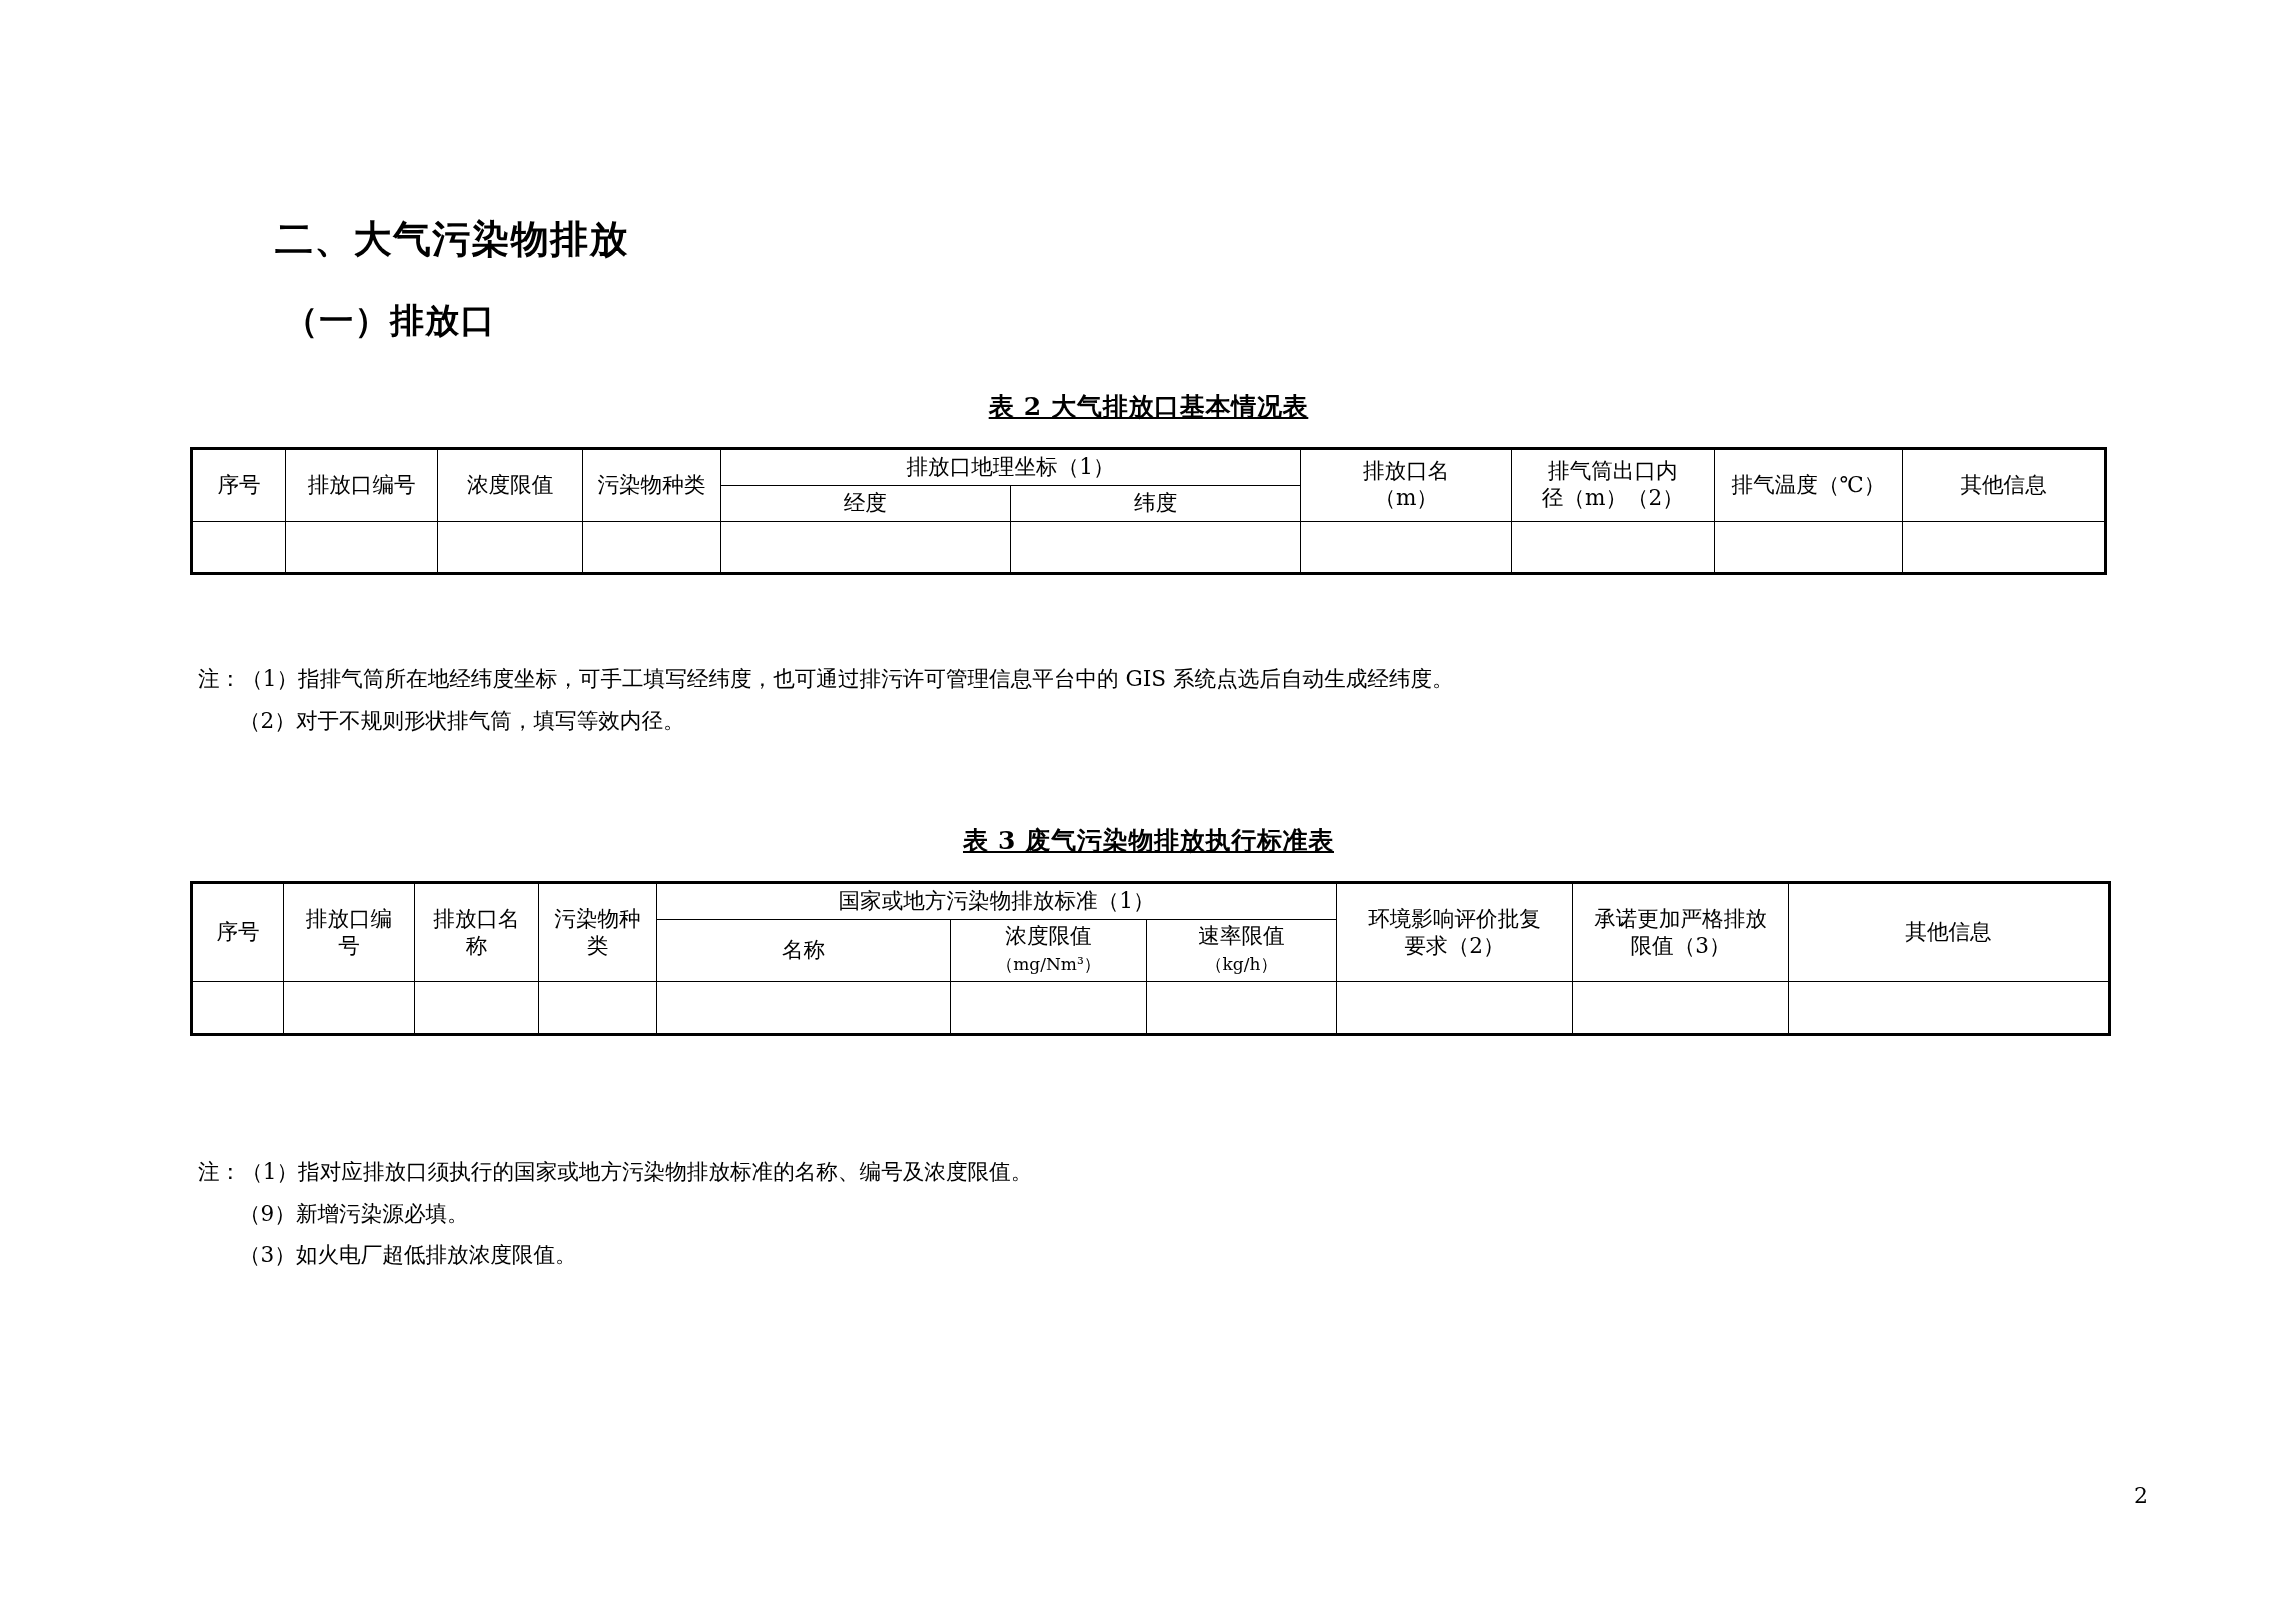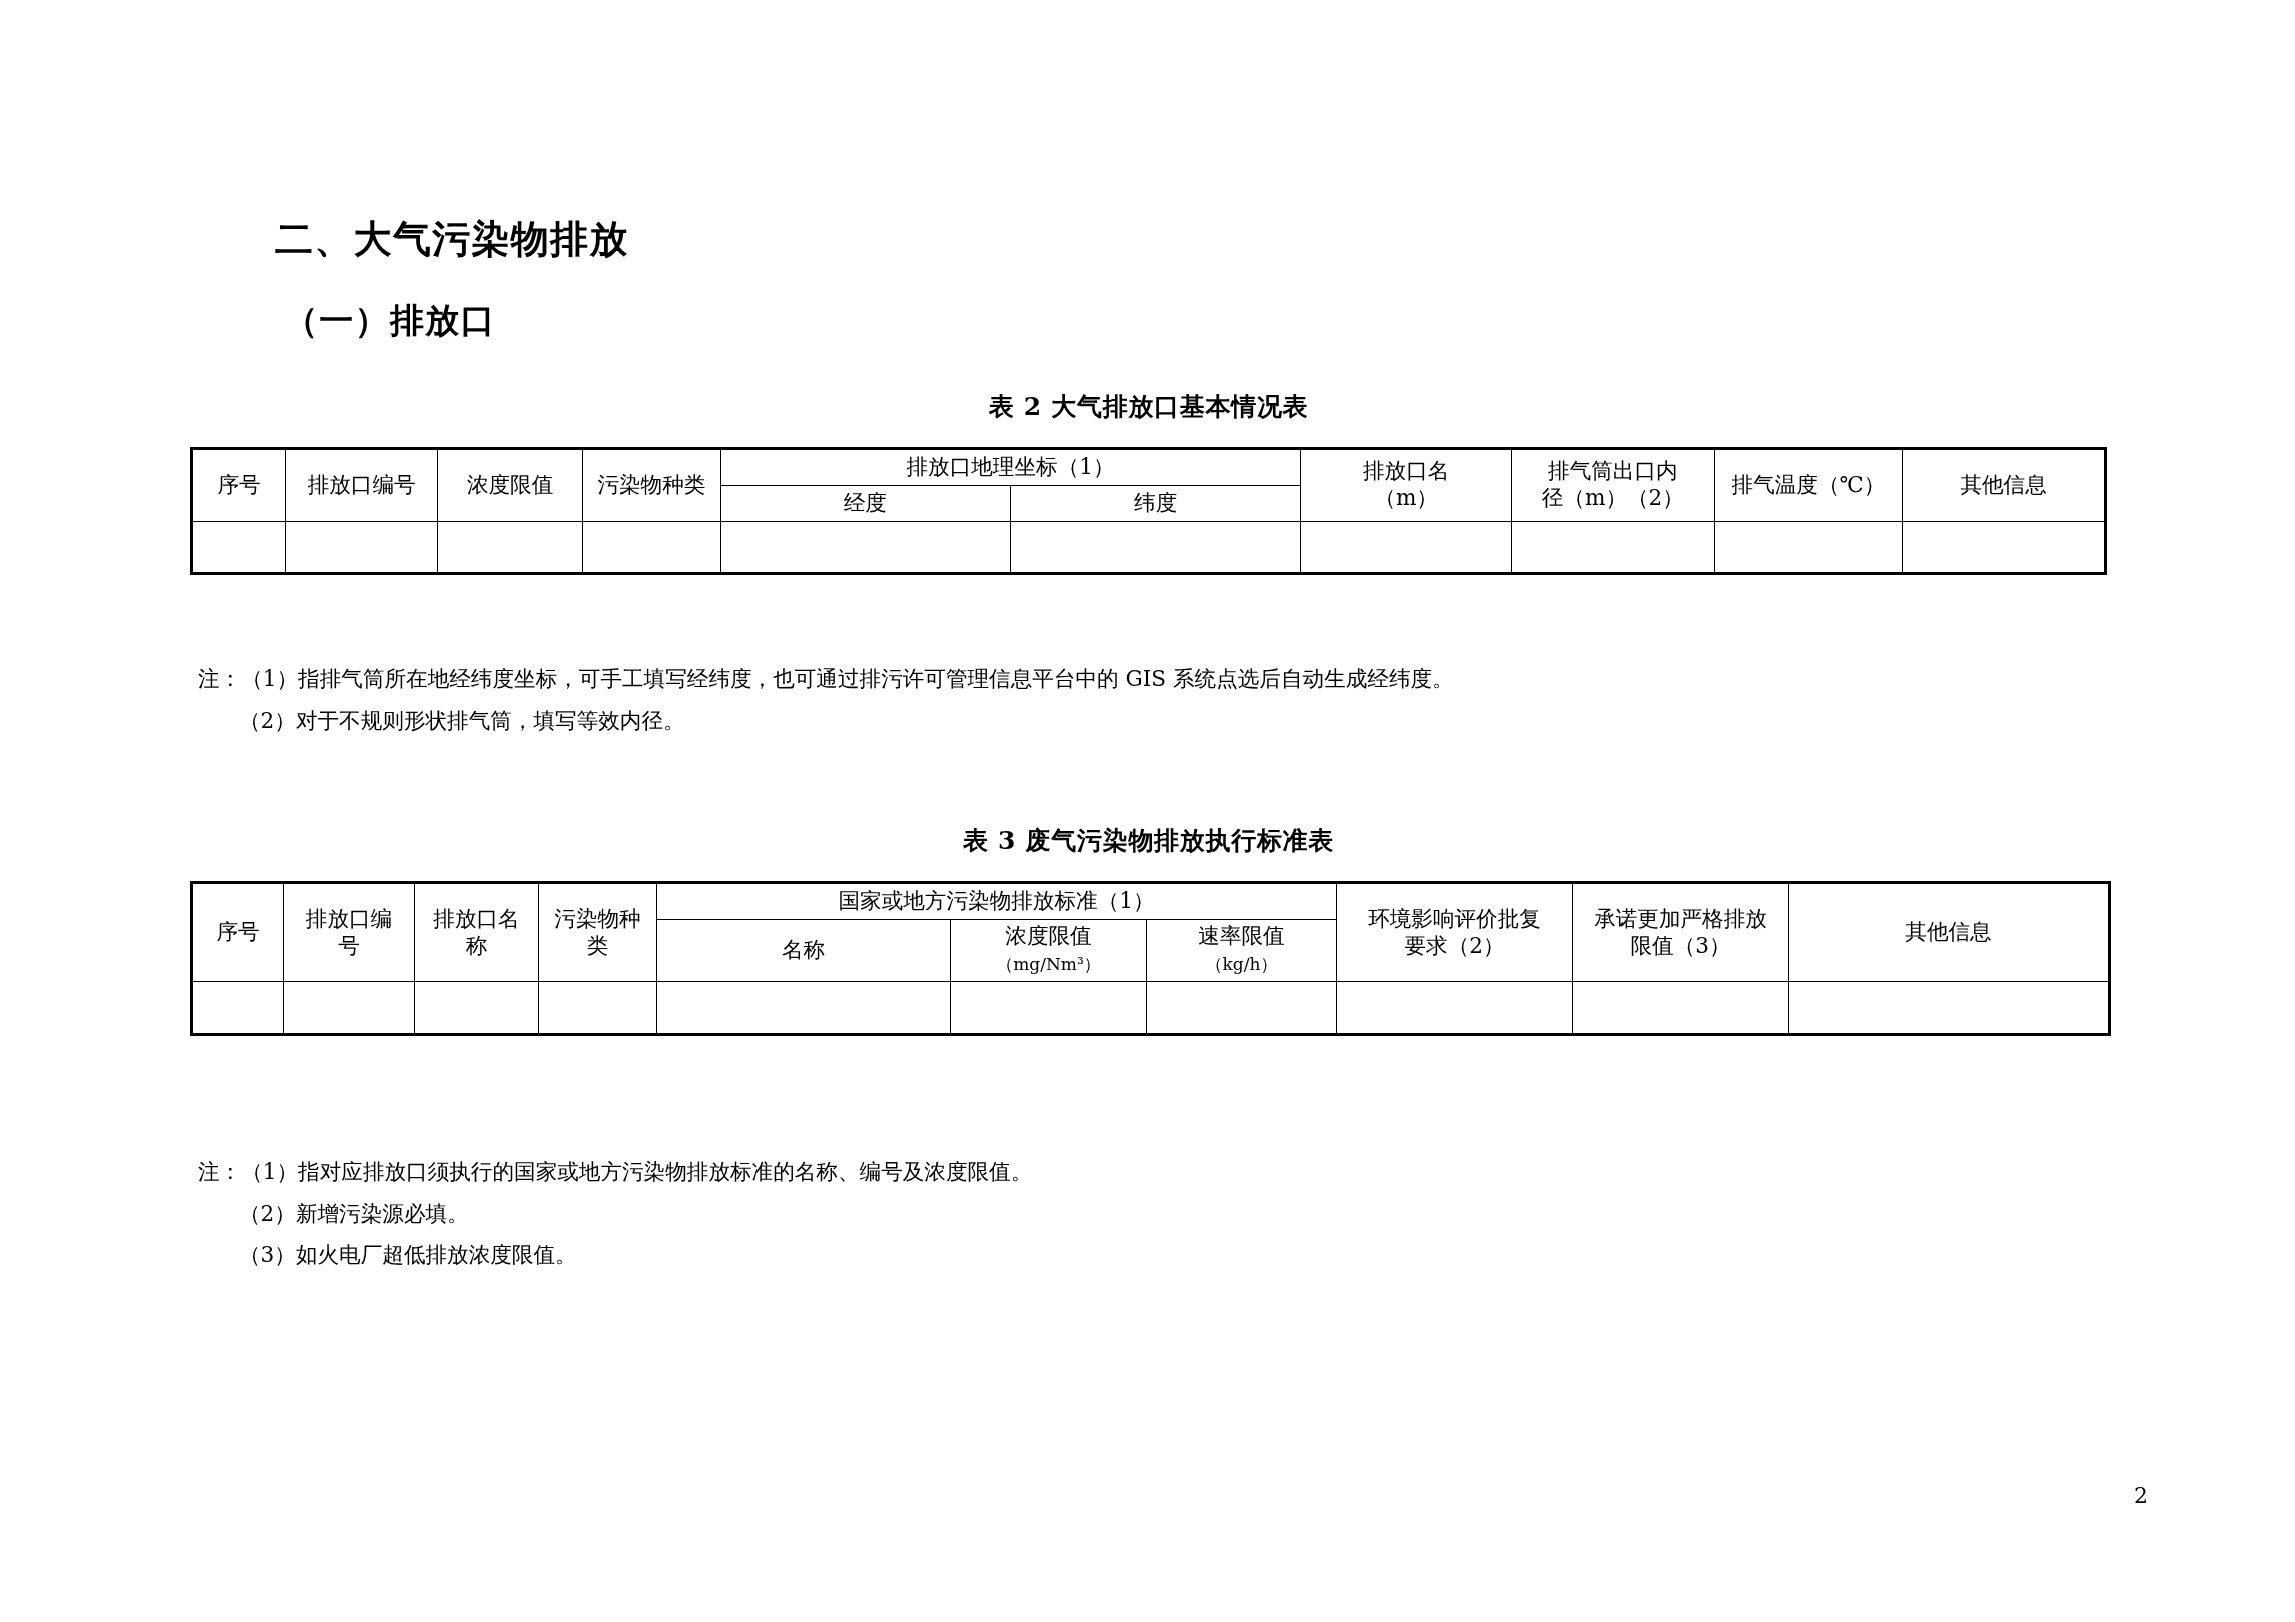--- a/index.html
+++ b/index.html
@@ -49,20 +49,21 @@
   }
 
   .table-caption {
     text-align: center;
     font-size: 25px;
     font-weight: bold;
     font-family: "DejaVu Serif", "Liberation Serif", serif;
     margin: 0;
     padding: 0;
     letter-spacing: 0.7px;
+    text-decoration: underline;
   }
 
   table.doc-table {
     border-collapse: collapse;
     table-layout: fixed;
     width: 1917px;
     font-size: 21.6px;
     font-family: "DejaVu Serif", "Liberation Serif", serif;
   }
   table.doc-table td, table.doc-table th {
@@ -258,21 +259,21 @@
           <td></td>
           <td></td>
         </tr>
       </tbody>
     </table>
 
     <div class="gap-f"></div>
 
     <div class="notes">
       <p class="note-line">注：（1）指对应排放口须执行的国家或地方污染物排放标准的名称、编号及浓度限值。</p>
-      <p class="note-line indent">（2）新增污染源必填。</p>
+      <p class="note-line indent">（9）新增污染源必填。</p>
       <p class="note-line indent">（3）如火电厂超低排放浓度限值。</p>
     </div>
 
   </div>
 
   <div class="page-number">2</div>
 </div>
 
 
 </body></html>

